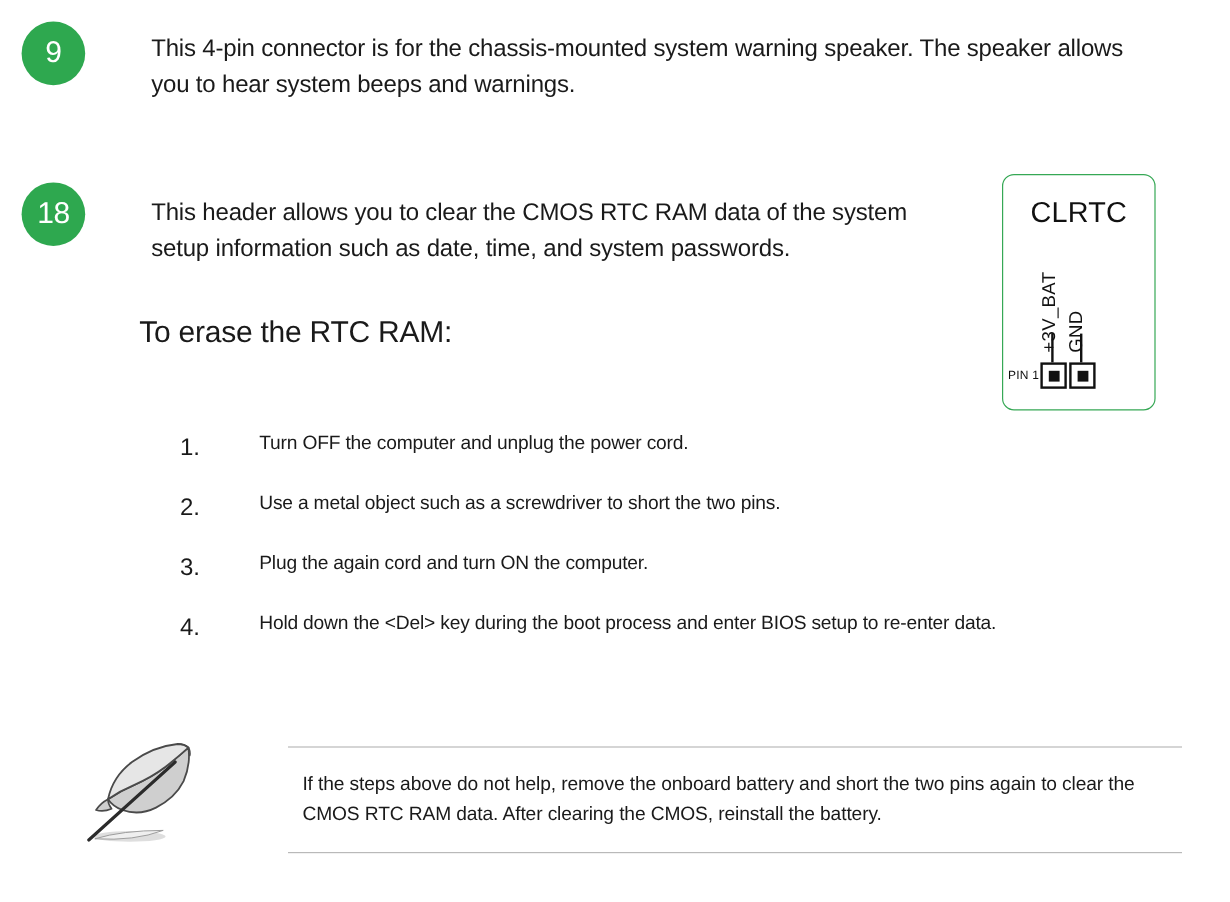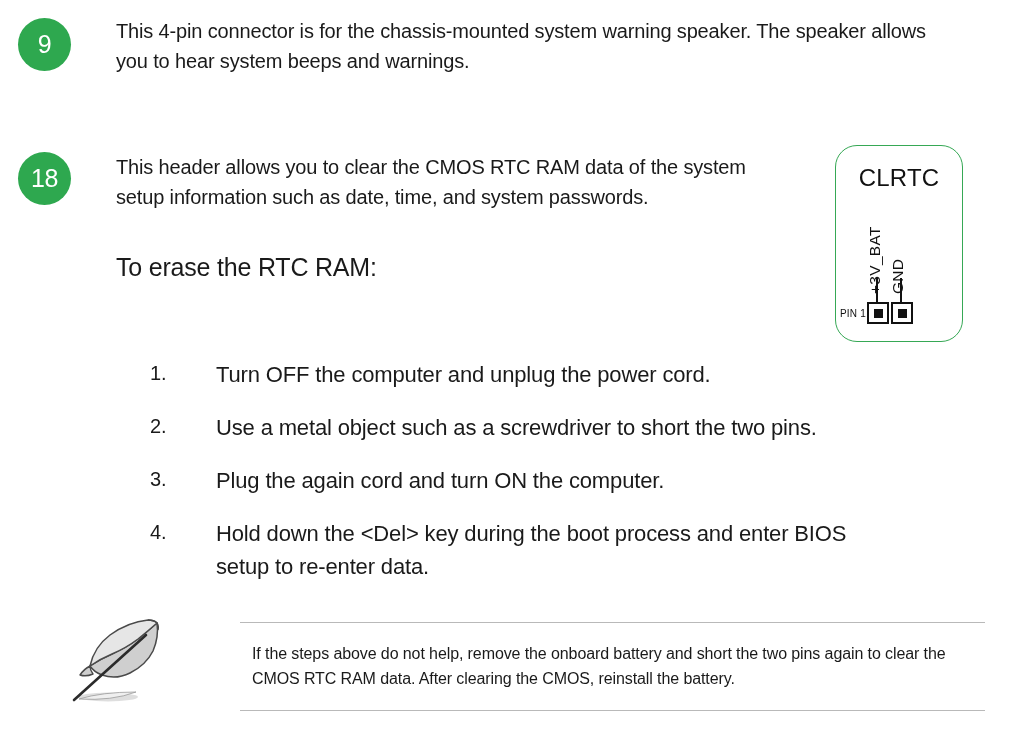--- a/index.html
+++ b/index.html
@@ -53,21 +53,21 @@
   .sec-title {
     font-size: 20.5px;
     font-weight: bold;
     line-height: 1.28;
     margin: 0 0 8px 0;
     letter-spacing: -0.2px;
   }
   .sec-body {
     font-size: 20px;
     line-height: 1.52;
-    margin: 6px;
+    margin: 16px;
     letter-spacing: -0.15px;
   }
 
   .sub-head {
     font-size: 25px;
     font-weight: normal;
     margin: 40px 0 0 6px;
     letter-spacing: -0.2px;
   }
 
@@ -85,35 +85,35 @@
   .step:last-child { margin-bottom: 0; }
   .step-num {
     width: 66px;
     flex: 0 0 66px;
     font-size: 20px;
     line-height: 1.5;
     letter-spacing: -0.15px;
   }
   .step-text {
     flex: 1 1 auto;
-    font-size: 22px;
+    font-size: 16px;
     line-height: 1.5;
     letter-spacing: -0.15px;
   }
   .step-text b { font-weight: normal; }
 
   
   .diagram {
     position: absolute;
     left: 835px;
     top: 145px;
     width: 128px;
     height: 197px;
     border: 1.6px solid #36a855;
-    border-radius: 22px;
+    border-radius: 10px;
     box-sizing: border-box;
     background: #ffffff;
   }
   .diagram-title {
     position: absolute;
     left: 0;
     right: 0;
     top: 18px;
     text-align: center;
     font-size: 24px;

